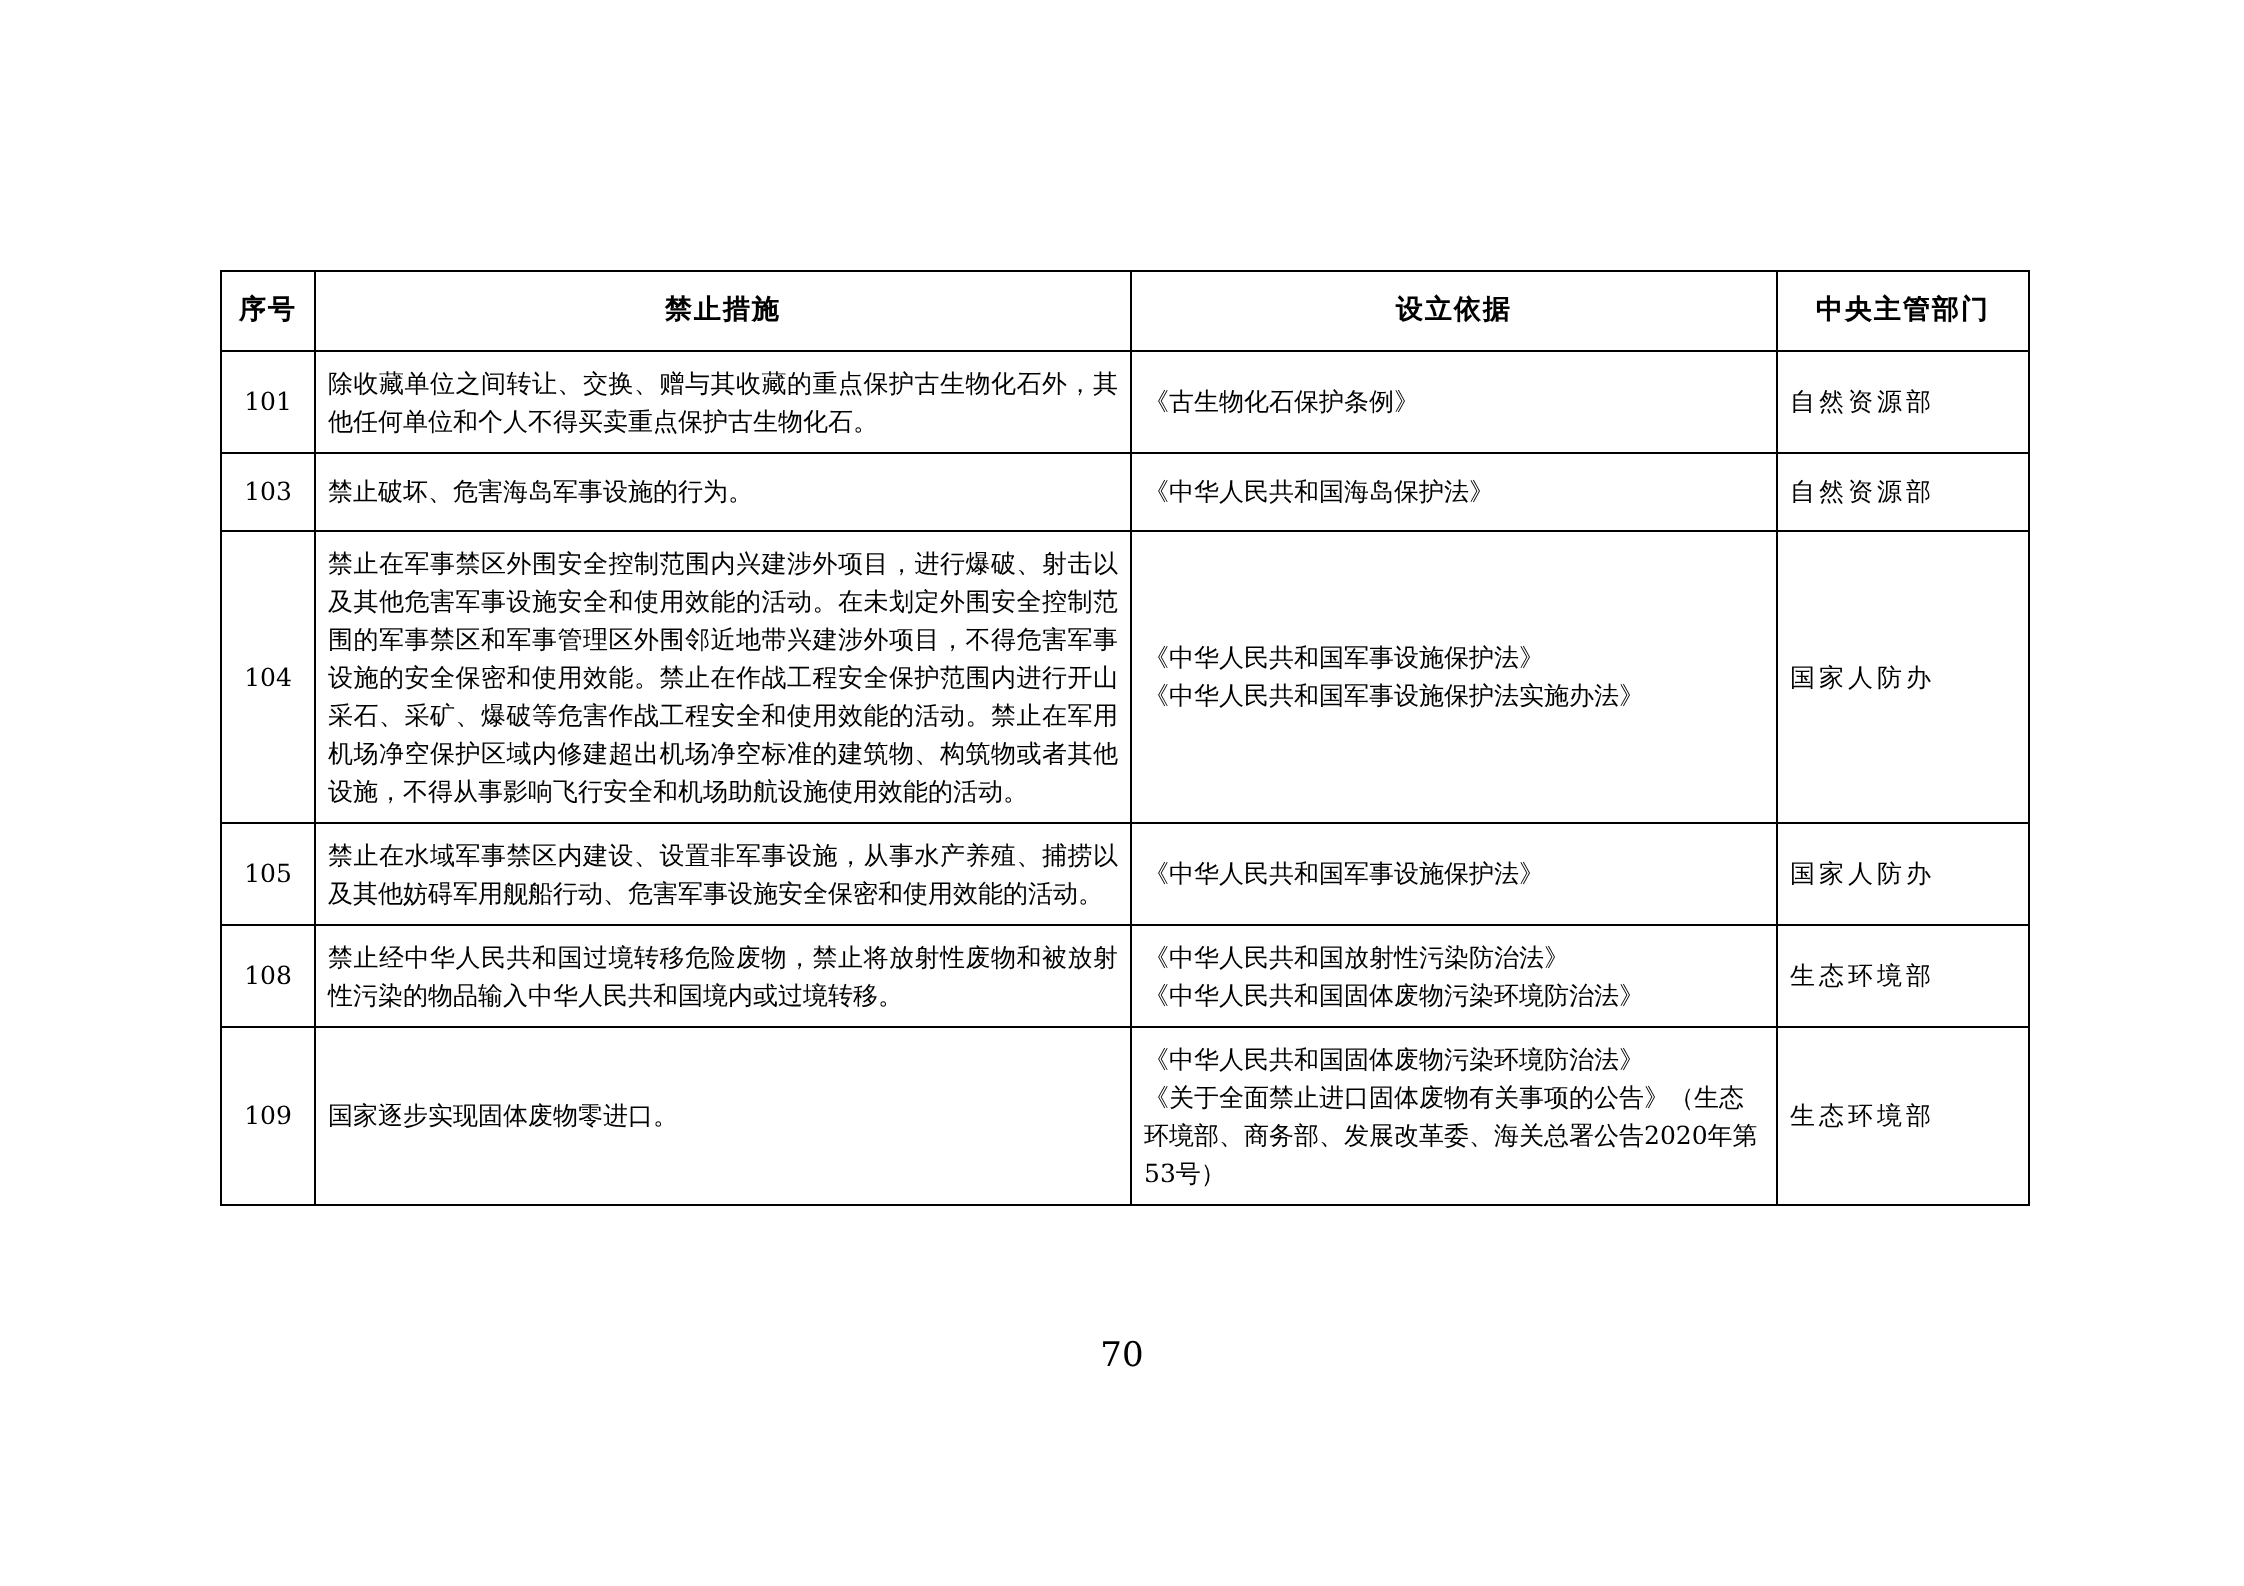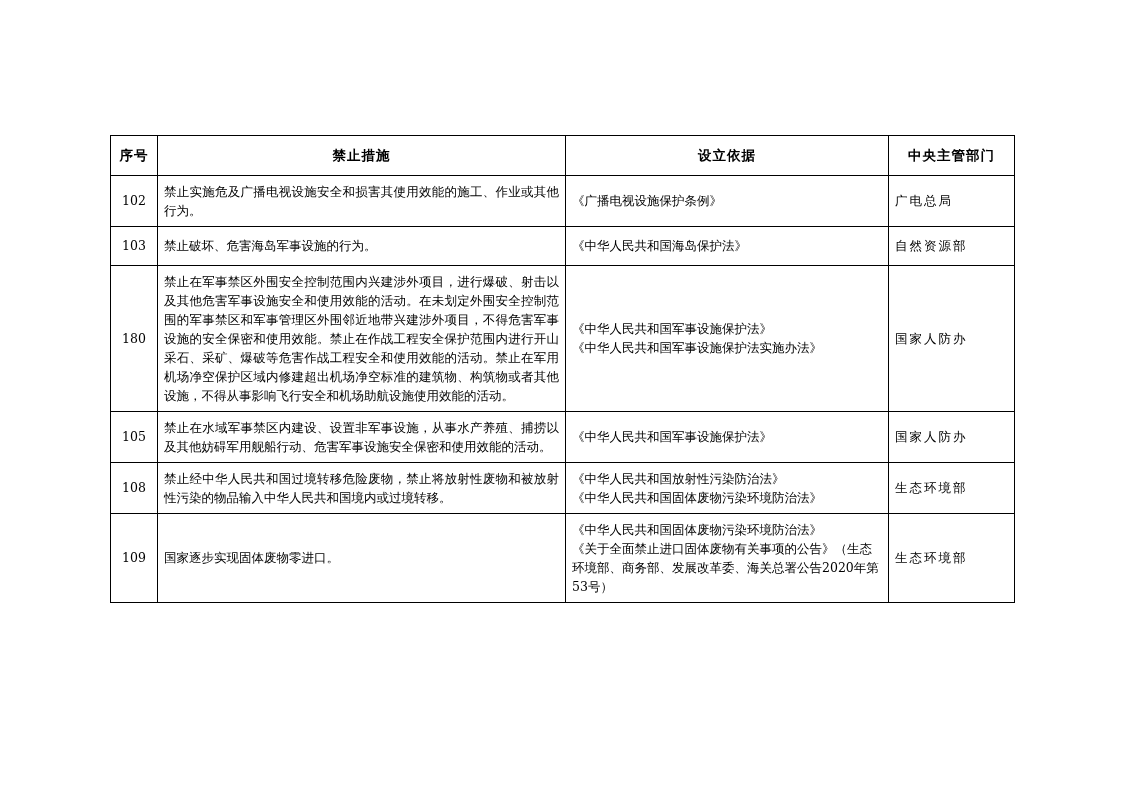--- a/index.html
+++ b/index.html
@@ -95,33 +95,33 @@
       <thead>
         <tr>
           <th>序号</th>
           <th>禁止措施</th>
           <th>设立依据</th>
           <th>中央主管部门</th>
         </tr>
       </thead>
       <tbody id="table-body">
           <tr class="r-mid">
-    <td class="c-no">102</td>
-    <td class="c-measure">禁止实施危及广播电视设施安全和损害其使用效能的施工、作业或其他行为。</td>
-    <td class="c-basis">《广播电视设施保护条例》</td>
-    <td class="c-dept">广电总局</td>
+    <td class="c-no">101</td>
+    <td class="c-measure">除收藏单位之间转让、交换、赠与其收藏的重点保护古生物化石外，其他任何单位和个人不得买卖重点保护古生物化石。</td>
+    <td class="c-basis">《古生物化石保护条例》</td>
+    <td class="c-dept">自然资源部</td>
   </tr>
           <tr class="r-short">
     <td class="c-no">103</td>
     <td class="c-measure">禁止破坏、危害海岛军事设施的行为。</td>
     <td class="c-basis">《中华人民共和国海岛保护法》</td>
     <td class="c-dept">自然资源部</td>
   </tr>
           <tr class="r-short">
-    <td class="c-no">180</td>
+    <td class="c-no">104</td>
     <td class="c-measure">禁止在军事禁区外围安全控制范围内兴建涉外项目，进行爆破、射击以及其他危害军事设施安全和使用效能的活动。在未划定外围安全控制范围的军事禁区和军事管理区外围邻近地带兴建涉外项目，不得危害军事设施的安全保密和使用效能。禁止在作战工程安全保护范围内进行开山采石、采矿、爆破等危害作战工程安全和使用效能的活动。禁止在军用机场净空保护区域内修建超出机场净空标准的建筑物、构筑物或者其他设施，不得从事影响飞行安全和机场助航设施使用效能的活动。</td>
     <td class="c-basis">《中华人民共和国军事设施保护法》
 《中华人民共和国军事设施保护法实施办法》</td>
     <td class="c-dept">国家人防办</td>
   </tr>
           <tr class="r-mid">
     <td class="c-no">105</td>
     <td class="c-measure">禁止在水域军事禁区内建设、设置非军事设施，从事水产养殖、捕捞以及其他妨碍军用舰船行动、危害军事设施安全保密和使用效能的活动。</td>
     <td class="c-basis">《中华人民共和国军事设施保护法》</td>
     <td class="c-dept">国家人防办</td>
@@ -137,14 +137,15 @@
     <td class="c-no">109</td>
     <td class="c-measure">国家逐步实现固体废物零进口。</td>
     <td class="c-basis">《中华人民共和国固体废物污染环境防治法》
 《关于全面禁止进口固体废物有关事项的公告》（生态环境部、商务部、发展改革委、海关总署公告2020年第53号）</td>
     <td class="c-dept">生态环境部</td>
   </tr>
         </tbody>
     </table>
   </div>
 
+  <div class="page-number">70</div>
 
 </div>
 
 </body></html>

